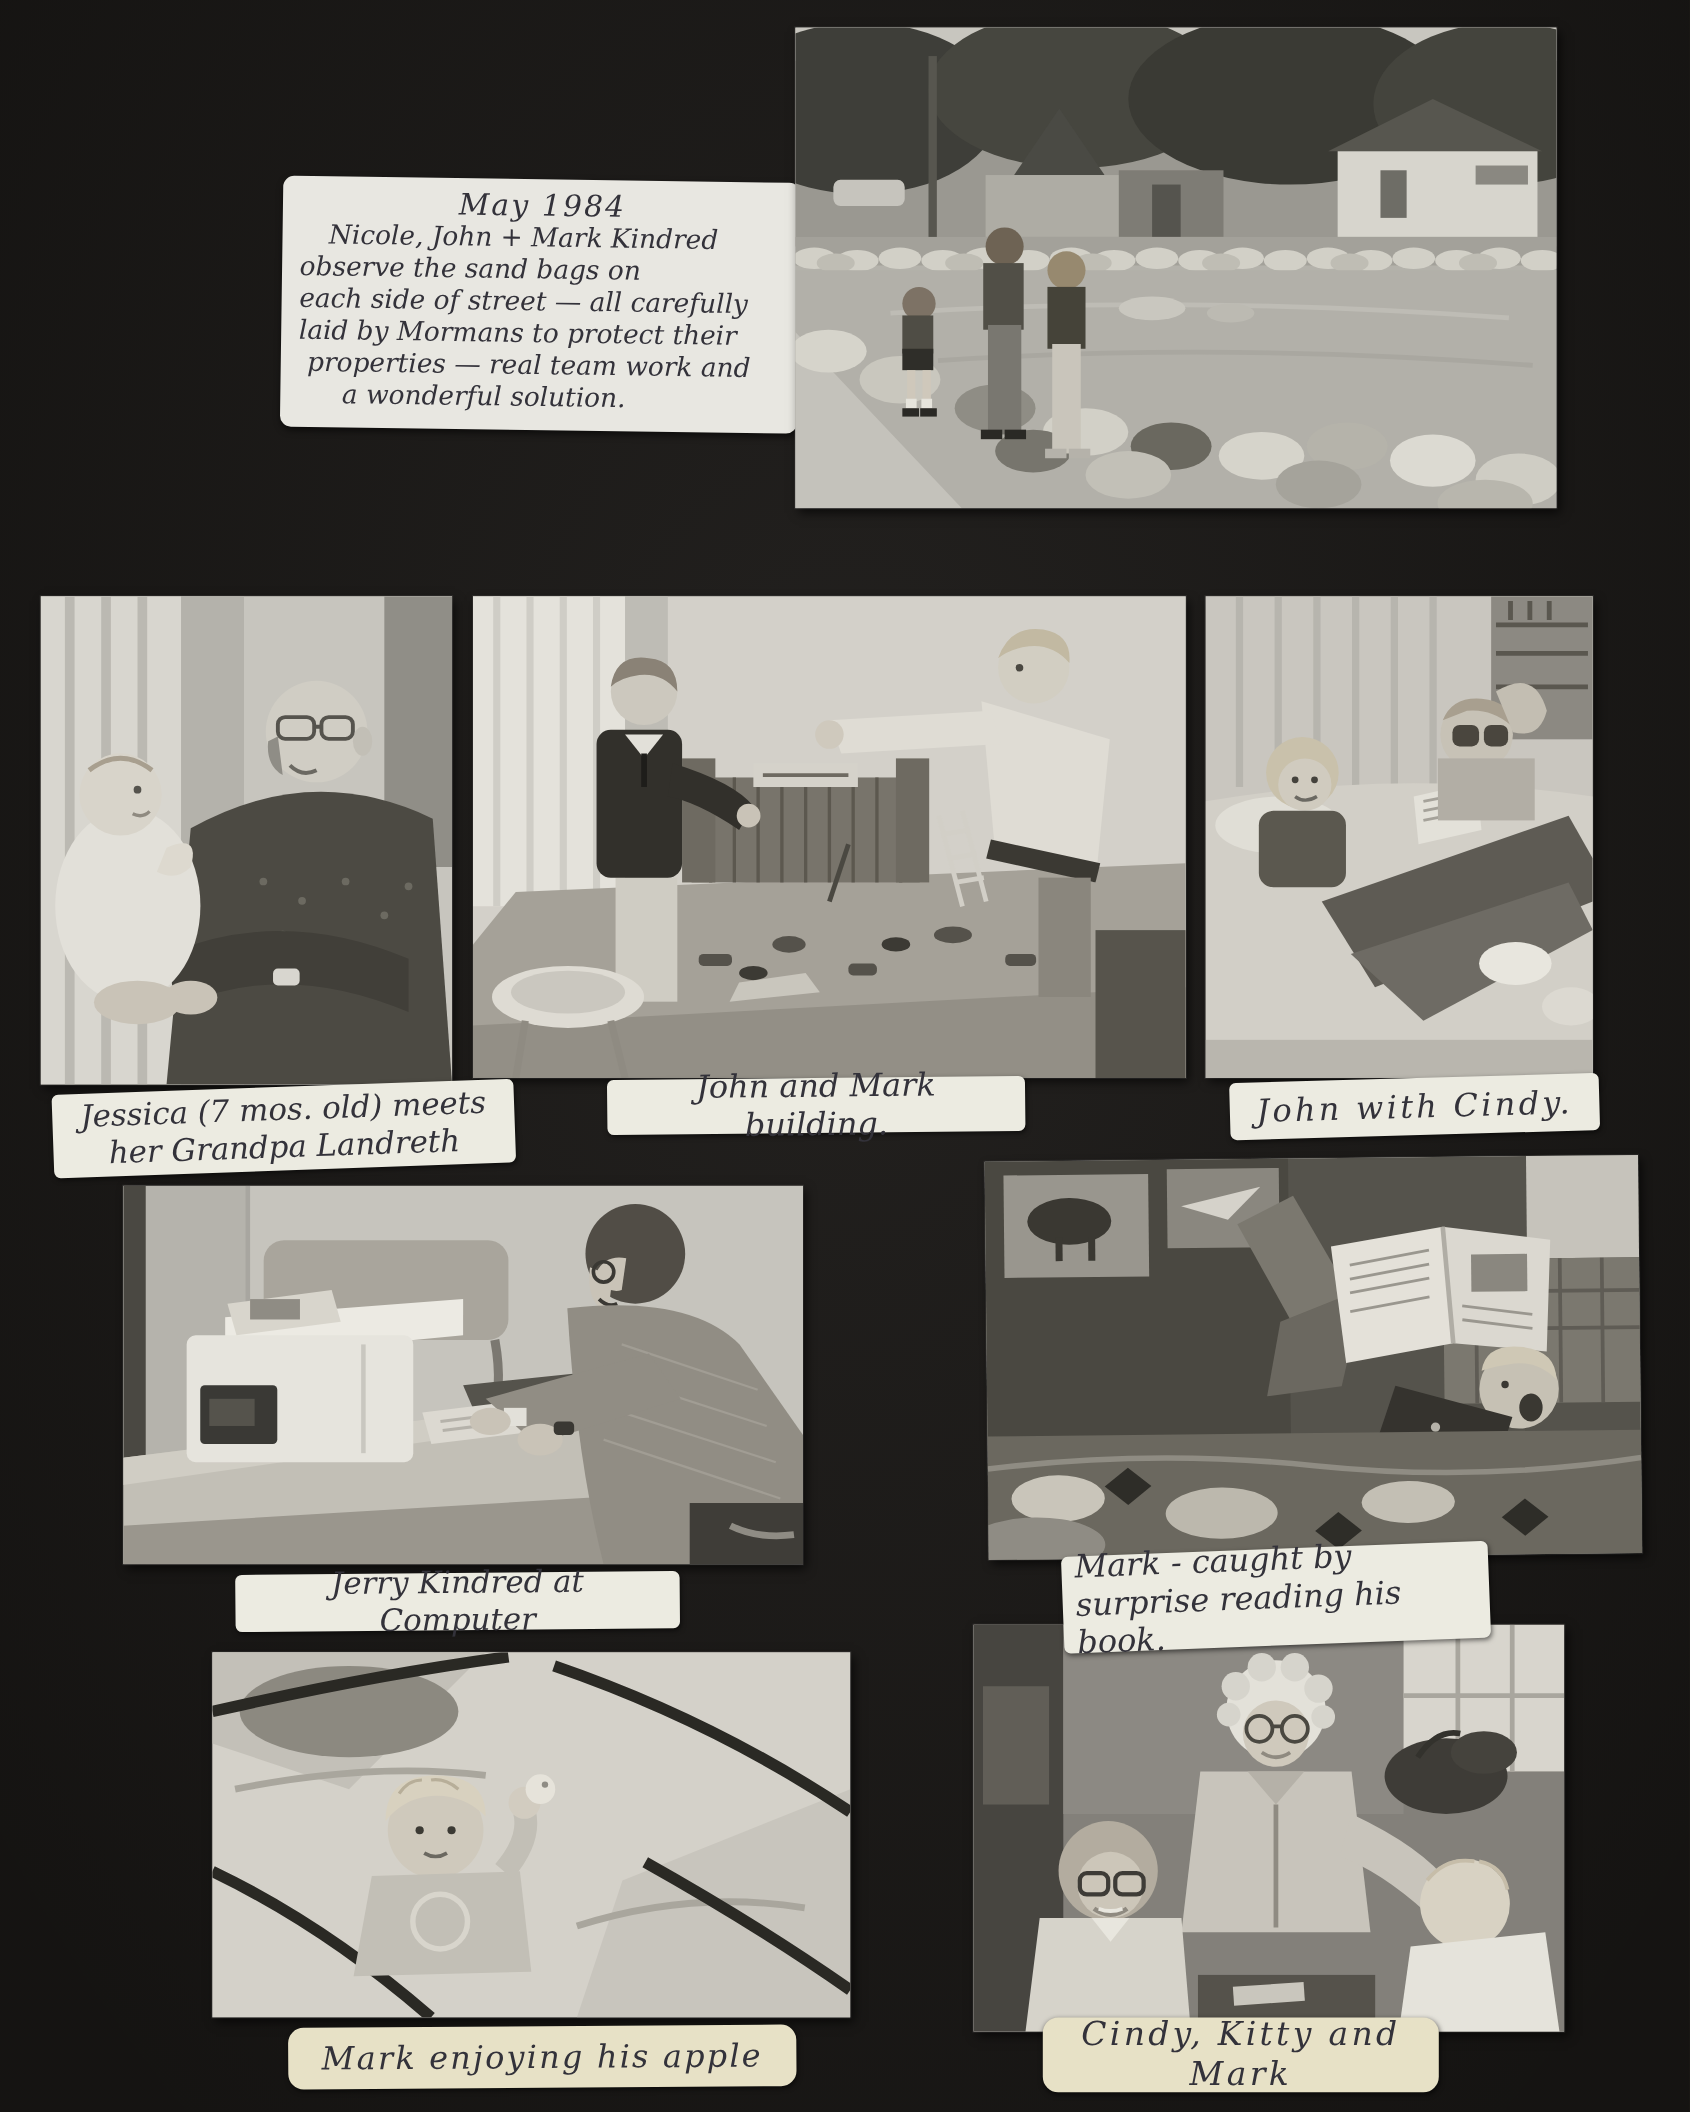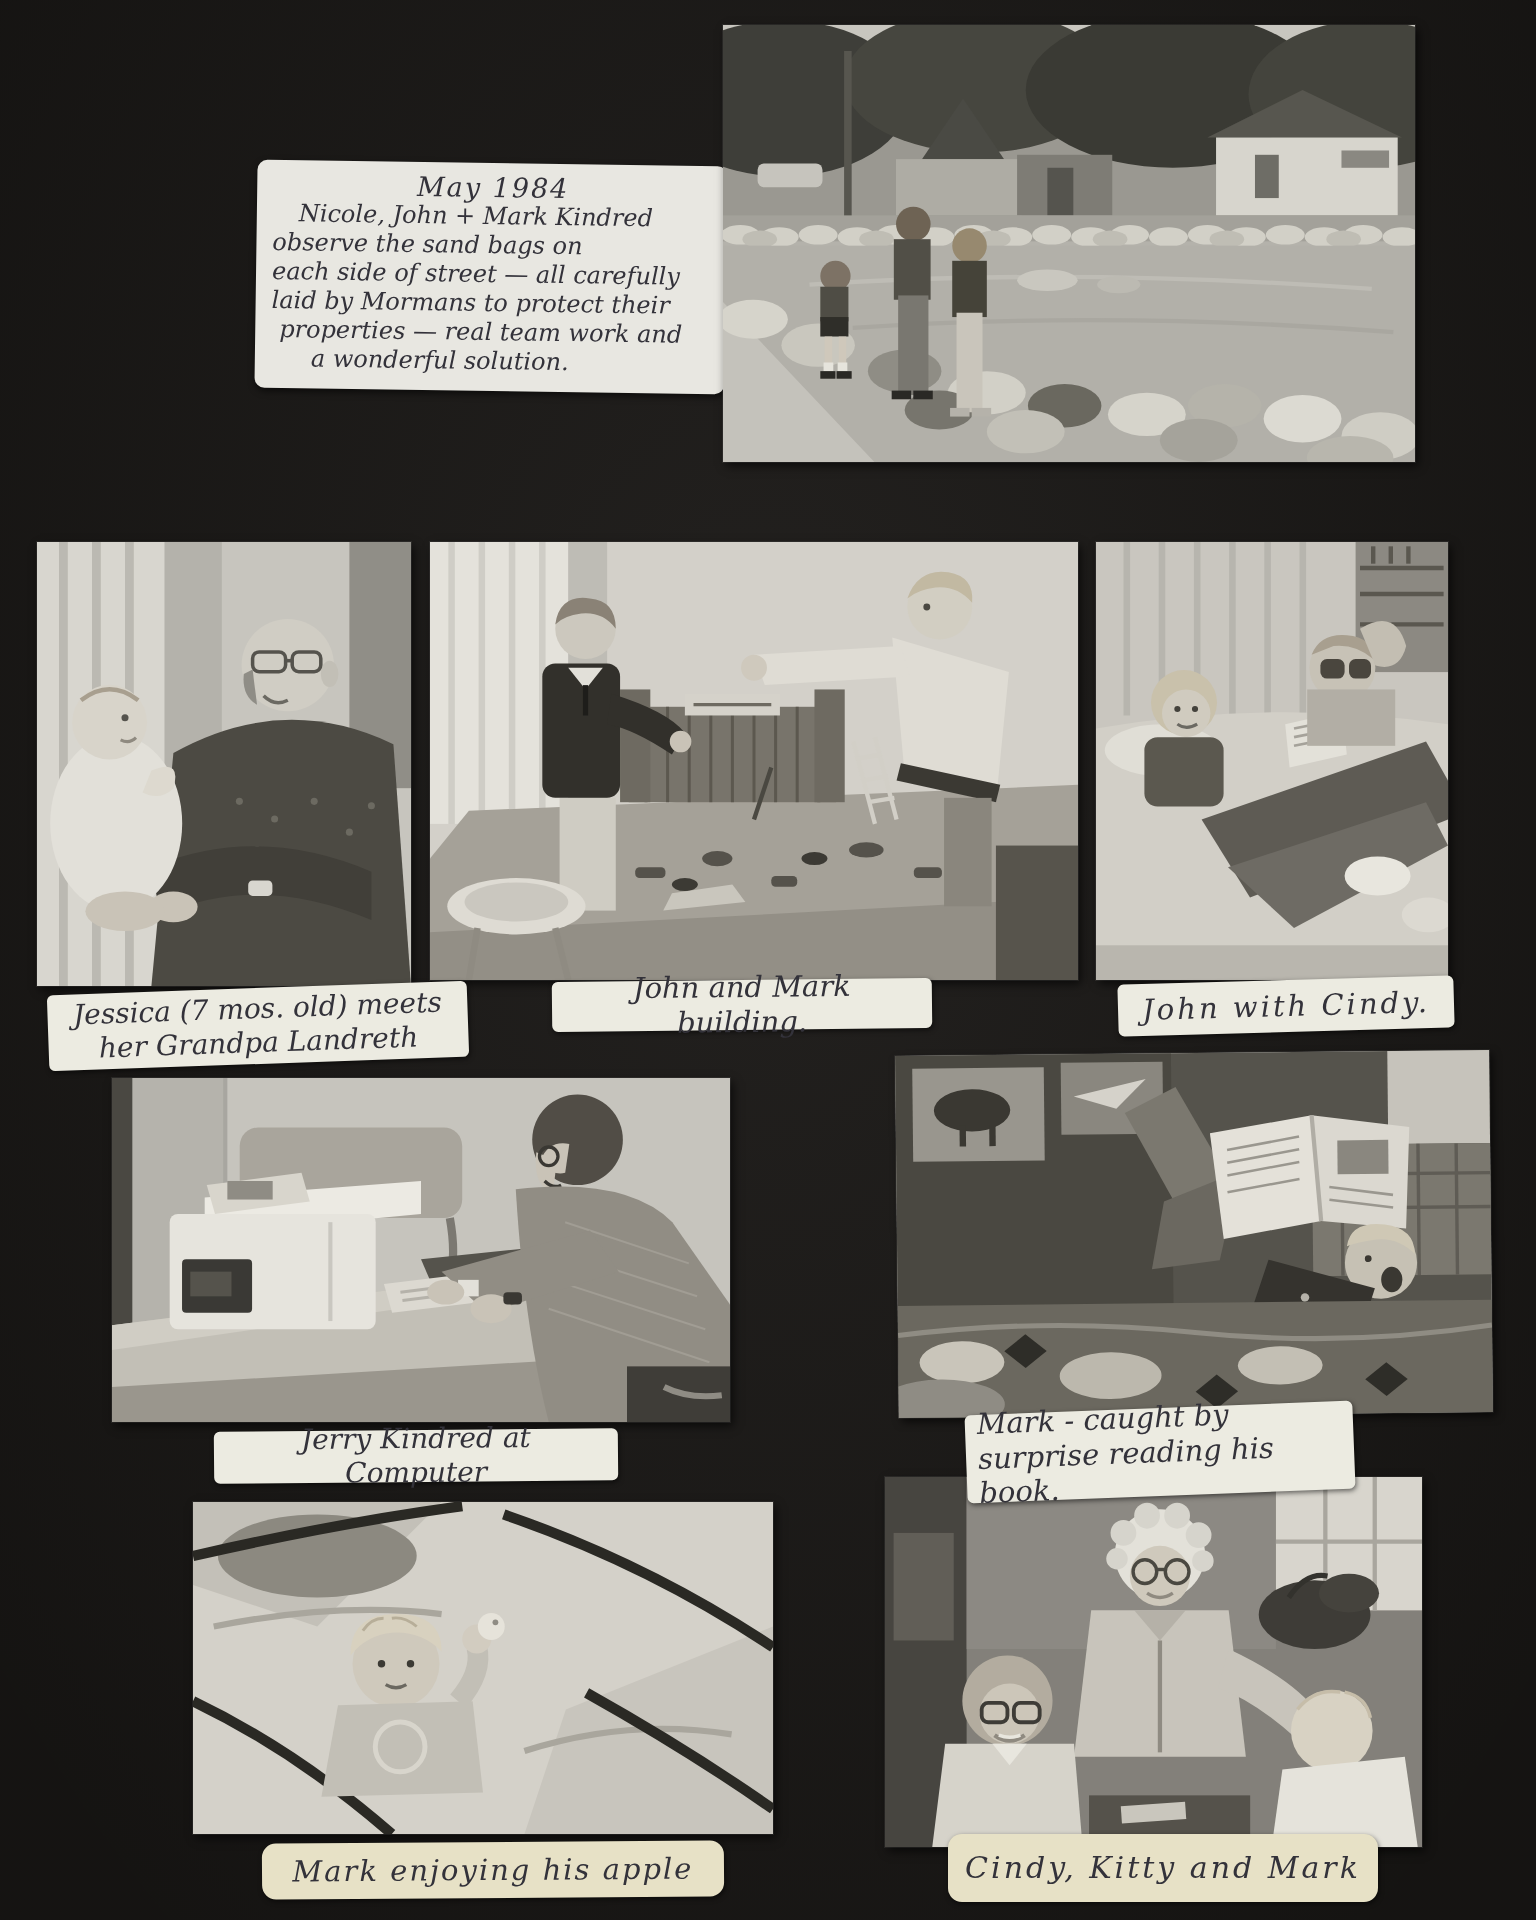--- a/index.html
+++ b/index.html
@@ -518,15 +518,15 @@
   <div class="label" style="left:552px;top:980px;width:380px;height:50px;font-size:29px;transform:rotate(-0.6deg);">John and Mark building.</div>
 
   <div class="label" style="left:1118px;top:980px;width:336px;height:52px;font-size:29px;transform:rotate(-1.6deg);letter-spacing:3px;">John with Cindy.</div>
 
   <div class="label" style="left:214px;top:1430px;width:404px;height:52px;font-size:28px;transform:rotate(-0.5deg);">Jerry Kindred at Computer</div>
 
   <div class="label" style="left:966px;top:1408px;width:388px;height:88px;font-size:29px;transform:rotate(-2.2deg);text-align:left;justify-content:flex-start;">Mark - caught by surprise reading his book.</div>
 
   <div class="label cream" style="left:262px;top:1842px;width:462px;height:56px;font-size:29px;transform:rotate(-0.4deg);letter-spacing:2px;">Mark enjoying his apple</div>
 
-  <div class="label cream" style="left:948px;top:1834px;width:430px;height:68px;font-size:30px;letter-spacing:3px;">Cindy, Kitty and Mark</div>
+  <div class="label cream" style="left:948px;top:1834px;width:360px;height:68px;font-size:30px;letter-spacing:3px;">Cindy, Kitty and Mark</div>
 
 </div>
 
 </body></html>

